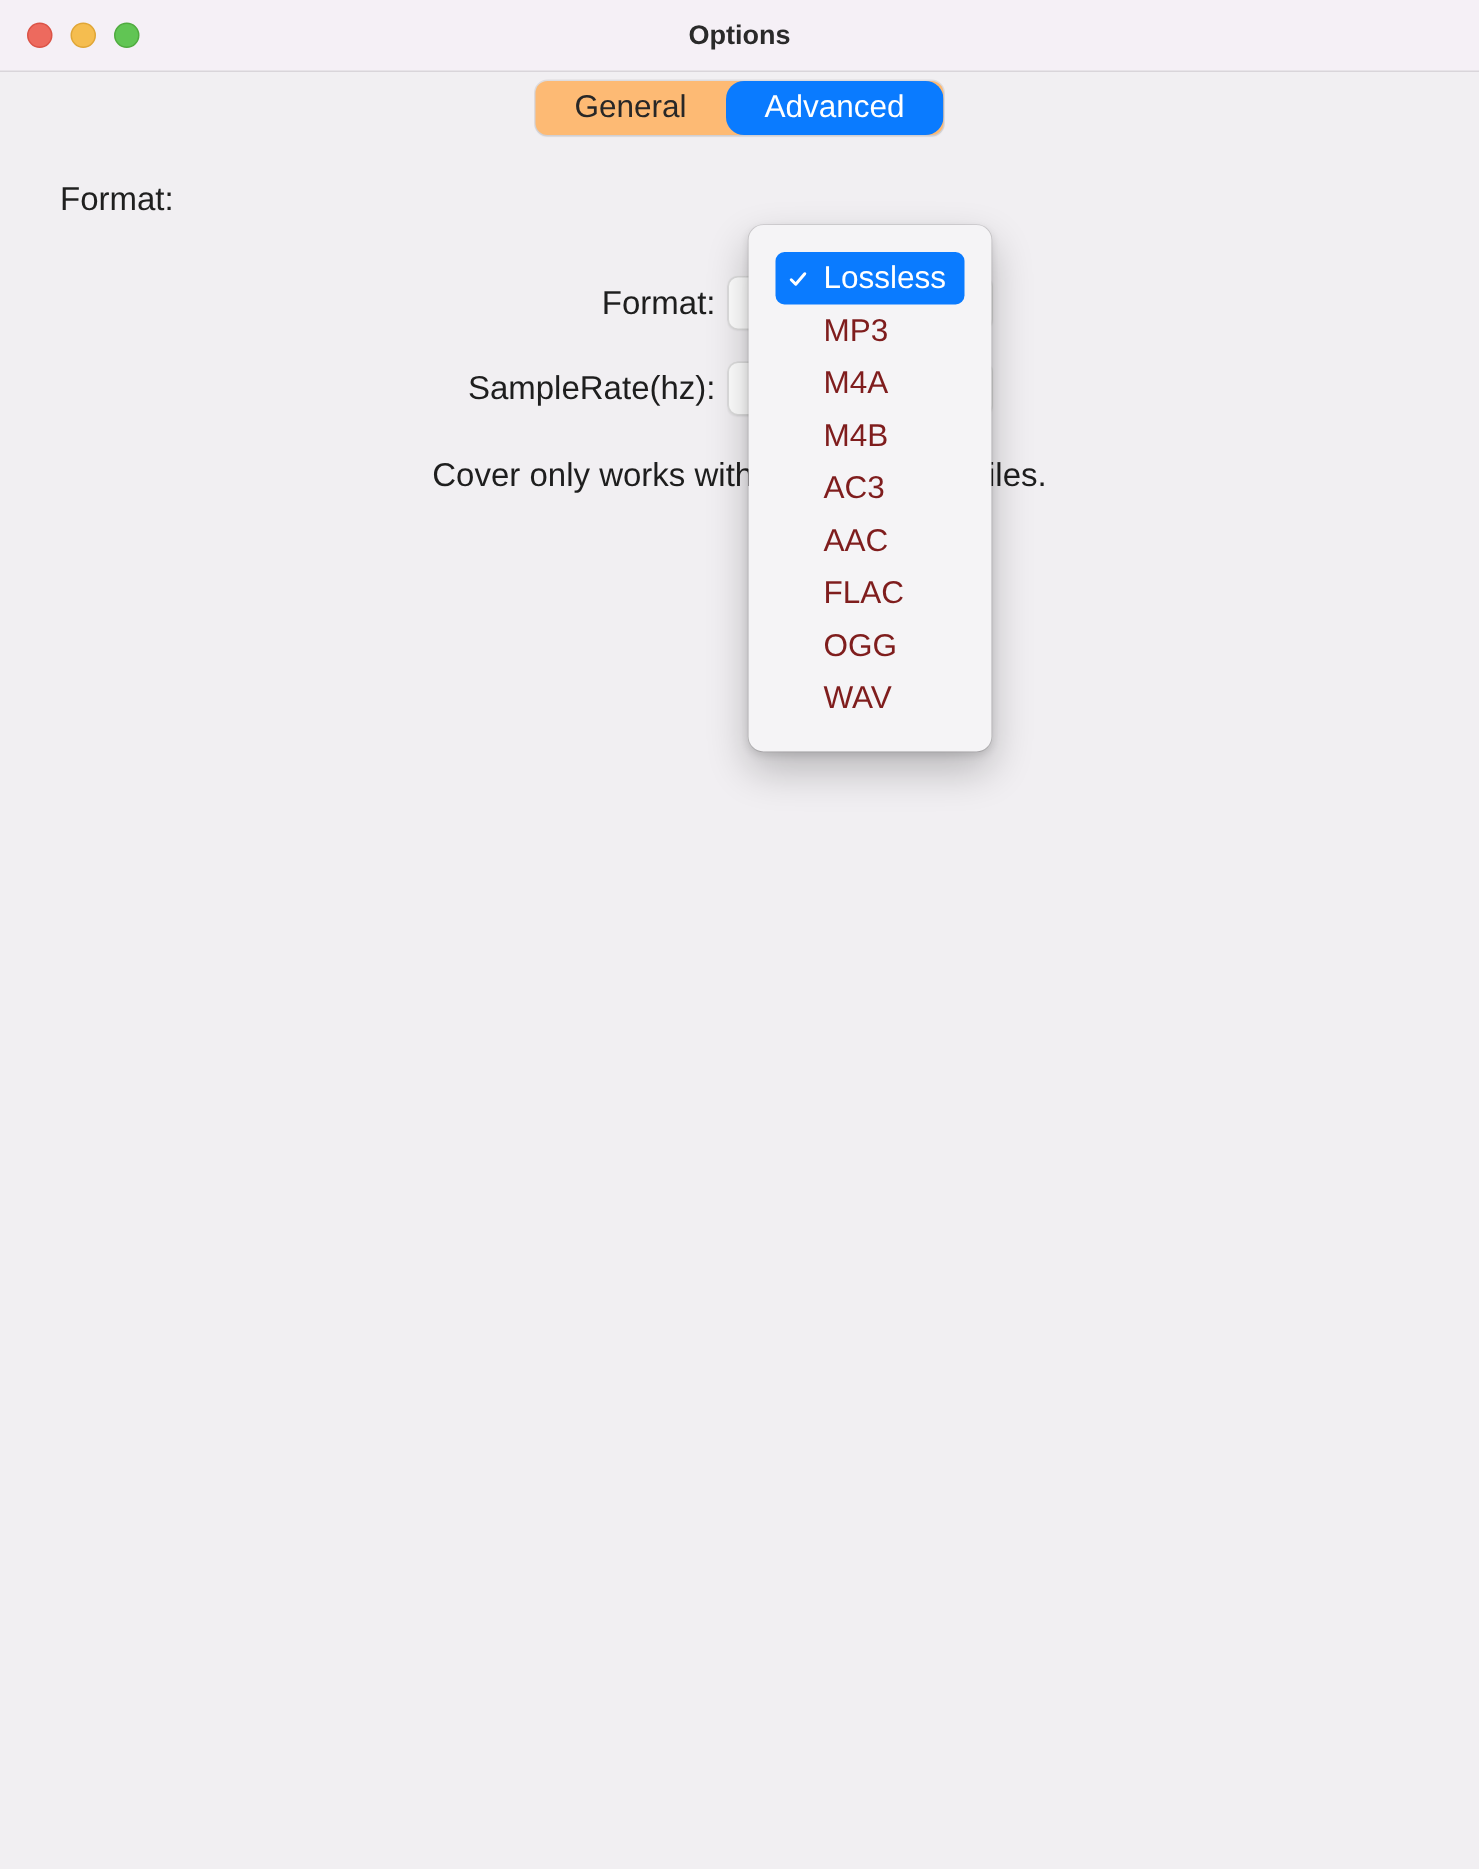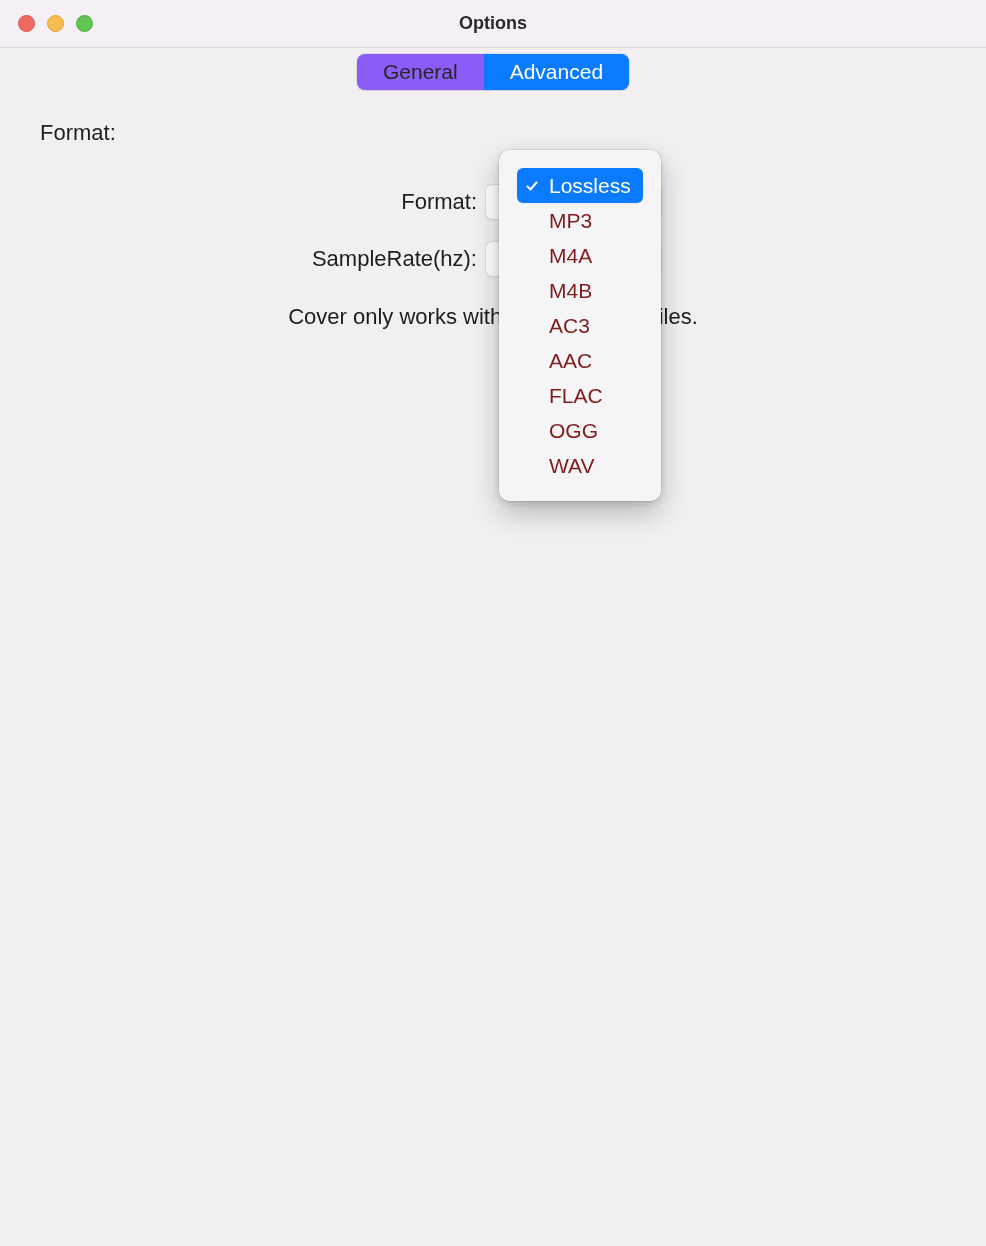--- a/index.html
+++ b/index.html
@@ -45,39 +45,40 @@
     .content {
       padding-top: 4px;
     }
     .segmented-wrap {
       display: flex;
       justify-content: center;
       position: relative;
     }
     .segmented {
       display: flex;
-      background: #8b5cf6;
+      background: #fdba74;
       border-radius: 8px;
       box-shadow: 0 0 0 1px rgba(0,0,0,0.08), 0 1px 1px rgba(0,0,0,0.06);
       height: 36px;
       overflow: hidden;
       margin-top: 2px;
     }
     .seg {
       padding: 0 26px;
       font-size: 21px;
       display: flex;
       align-items: center;
       color: #272727;
       cursor: pointer;
       user-select: none;
     }
     .seg.active {
       background: #0a7bff;
       color: #ffffff;
+      border-radius: 12px;
     }
     .section-label {
       font-size: 22px;
       color: #1f1f1f;
       padding: 30px 0 0 40px;
     }
     .form {
       padding-top: 30px;
     }
     .row {

